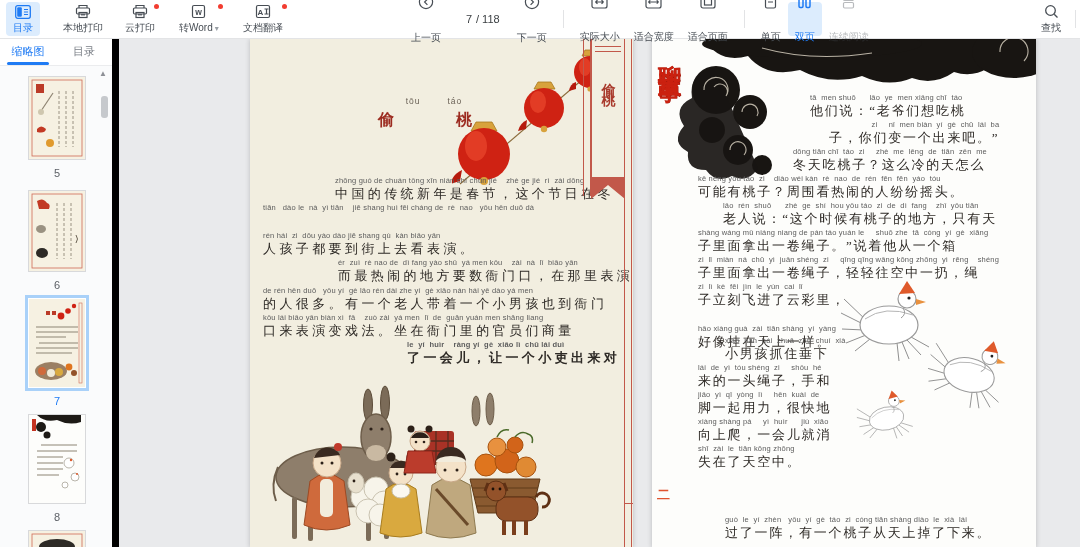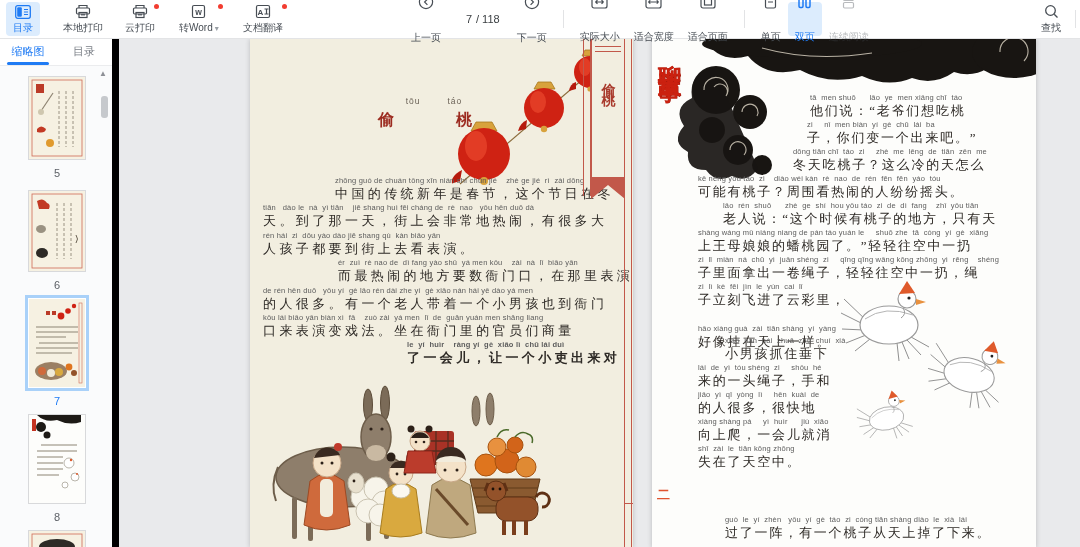--- a/index.html
+++ b/index.html
@@ -395,21 +395,21 @@
         </g>
       </svg>
 
       <div class="title-block">
         <div class="title-pinyin">tōu        táo</div>
         <div class="title-hanzi">偷  桃</div>
       </div>
 
       <div id="left-lines">
           <div class="tline" style="top: 138px; left: 85px;"><div class="pinyin">zhōng guó de chuán tǒng xīn nián shì chūn jié    zhè ge jié  rì  zài dōng</div><div class="hanzi">中国的传统新年是春节，这个节日在冬</div></div>
-          <div class="tline" style="top: 165px; left: 13px;"><div class="pinyin">tiān   dào le  nà  yì tiān    jiē shang huì fēi cháng de  rè  nao   yǒu hěn duō dà</div><div class="hanzi">天。到了那一天，街上会非常地热闹，有很多大</div></div>
+          <div class="tline" style="top: 165px; left: 13px;"><div class="pinyin">tiān   dào le  nà  yì tiān    jiē shang huì fēi cháng de  rè  nao   yǒu hěn duō dà</div></div>
           <div class="tline" style="top: 193px; left: 13px;"><div class="pinyin">rén hái  zi  dōu yào dào jiē shang qù  kàn biǎo yǎn</div><div class="hanzi">人孩子都要到街上去看表演。</div></div>
           <div class="tline" style="top: 220px; left: 88px;"><div class="pinyin">ér  zuì  rè nao de  dì fang yào shǔ  yá men kǒu    zài  nà  lǐ  biǎo yǎn</div><div class="hanzi">而最热闹的地方要数衙门口，在那里表演</div></div>
           <div class="tline" style="top: 248px; left: 13px;"><div class="pinyin">de rén hěn duō   yǒu yí  gè lǎo rén dài zhe yí  gè xiǎo nán hái yě dào yá men</div><div class="hanzi">的人很多。有一个老人带着一个小男孩也到衙门</div></div>
           <div class="tline" style="top: 275px; left: 13px;"><div class="pinyin">kǒu lái biǎo yǎn biàn xì  fǎ    zuò zài  yá men  lǐ  de  guān yuán men shāng liang</div><div class="hanzi">口来表演变戏法。坐在衙门里的官员们商量</div></div>
           <div class="tline" style="top: 302px; left: 157px; font-weight: bold;"><div class="pinyin">le  yí  huìr    ràng yí  gè  xiǎo lì  chū lái duì</div><div class="hanzi">了一会儿，让一个小吏出来对</div></div>
         </div>
 
       <svg class="illu-donkey" width="320" height="158" viewBox="0 0 320 158">
         <ellipse cx="78" cy="92" rx="66" ry="30" fill="#8e7e6b" stroke="#6d5d4a" stroke-width="1.5"></ellipse>
         <rect x="28" y="112" width="5" height="42" rx="2" fill="#7b6b58"></rect>
@@ -515,31 +515,31 @@
           <path d="M78,112 a8,8 0 1 1 14,5"></path>
           <path d="M348,14 a14,14 0 1 1 24,9"></path>
           <path d="M110,10 q50,14 110,5"></path>
         </g>
       </svg>
 
       <div class="calligraphy">聊斋故事</div>
 
       <div id="right-lines">
           <div class="tline" style="top: 55px; left: 158px;"><div class="pinyin">tā  men shuō      lǎo  ye  men xiǎng chī  táo</div><div class="hanzi">他们说：“老爷们想吃桃</div></div>
-          <div class="tline" style="top: 82px; left: 155px;"><div class="pinyin">zi     nǐ  men biàn  yí  gè  chū  lái  ba</div><div class="hanzi">子，你们变一个出来吧。”</div></div>
+          <div class="tline" style="top: 82px; left: 177px; text-align: right;"><div class="pinyin">zi     nǐ  men biàn  yí  gè  chū  lái  ba</div><div class="hanzi">子，你们变一个出来吧。”</div></div>
           <div class="tline" style="top: 109px; left: 141px;"><div class="pinyin">dōng tiān chī  táo  zi     zhè  me  lěng  de  tiān  zěn  me</div><div class="hanzi">冬天吃桃子？这么冷的天怎么</div></div>
           <div class="tline" style="top: 136px; left: 46px;"><div class="pinyin">kě néng yǒu táo  zi    diào wéi kàn  rè  nao  de  rén  fēn  fēn  yáo  tóu</div><div class="hanzi">可能有桃子？周围看热闹的人纷纷摇头。</div></div>
           <div class="tline" style="top: 163px; left: 71px;"><div class="pinyin">lǎo  rén  shuō      zhè  ge  shí  hou yǒu táo  zi  de  dì  fang    zhǐ  yǒu tiān</div><div class="hanzi">老人说：“这个时候有桃子的地方，只有天</div></div>
-          <div class="tline" style="top: 190px; left: 46px;"><div class="pinyin">shàng wáng mǔ niáng niang de pán táo yuán le     shuō zhe  tā  cóng  yí  gè  xiāng</div><div class="hanzi">上王母娘娘的蟠桃园了。”轻轻往空中一扔</div></div>
+          <div class="tline" style="top: 190px; left: 46px;"><div class="pinyin">shàng wáng mǔ niáng niang de pán táo yuán le     shuō zhe  tā  cóng  yí  gè  xiāng</div><div class="hanzi">子里面拿出一卷绳子。”说着他从一个箱</div></div>
           <div class="tline" style="top: 217px; left: 46px;"><div class="pinyin">zi  lǐ  miàn  ná  chū  yì  juǎn shéng  zi     qīng qīng wǎng kōng zhōng  yì  rēng    shéng</div><div class="hanzi">子里面拿出一卷绳子，轻轻往空中一扔，绳</div></div>
           <div class="tline" style="top: 244px; left: 46px;"><div class="pinyin">zi  lì  kè  fēi  jìn  le  yún  cai  lǐ</div><div class="hanzi">子立刻飞进了云彩里，</div></div>
           <div class="tline" style="top: 271px; left: 46px; margin-top: 15px;"><div class="pinyin">hǎo xiàng guà  zài  tiān shàng  yí  yàng</div><div class="hanzi">好像挂在天上一样。</div></div>
           <div class="tline" style="top: 298px; left: 73px;"><div class="pinyin">xiǎo  nán  hái  zhuā  zhù  chuí  xià</div><div class="hanzi">小男孩抓住垂下</div></div>
           <div class="tline" style="top: 325px; left: 46px;"><div class="pinyin">lái  de  yì  tóu shéng  zi     shǒu  hé</div><div class="hanzi">来的一头绳子，手和</div></div>
-          <div class="tline" style="top: 352px; left: 46px;"><div class="pinyin">jiǎo  yì  qǐ  yòng  lì     hěn  kuài  de</div><div class="hanzi">的人很多，很快地</div></div>
+          <div class="tline" style="top: 352px; left: 46px;"><div class="pinyin">jiǎo  yì  qǐ  yòng  lì     hěn  kuài  de</div><div class="hanzi">脚一起用力，很快地</div></div>
           <div class="tline" style="top: 379px; left: 46px;"><div class="pinyin">xiàng shàng pá     yì  huìr      jiù  xiāo</div><div class="hanzi">向上爬，一会儿就消</div></div>
           <div class="tline" style="top: 406px; left: 46px;"><div class="pinyin">shī  zài  le  tiān kōng zhōng</div><div class="hanzi">失在了天空中。</div></div>
           <div class="tline" style="top: 433px; left: 73px; margin-top: 44px;"><div class="pinyin">guò  le  yí  zhèn   yǒu  yí  gè  táo  zi  cóng tiān shàng diào  le  xià  lái</div><div class="hanzi">过了一阵，有一个桃子从天上掉了下来。</div></div>
         </div>
 
       <svg class="bird" style="left:185px;top:238px" width="100" height="92" viewBox="0 0 100 90">
           <use href="#goose"></use>
         </svg>
       <svg class="bird" style="left:203px;top:352px;transform:rotate(-12deg)" width="60" height="54" viewBox="0 0 100 90">
           <use href="#goose"></use>

